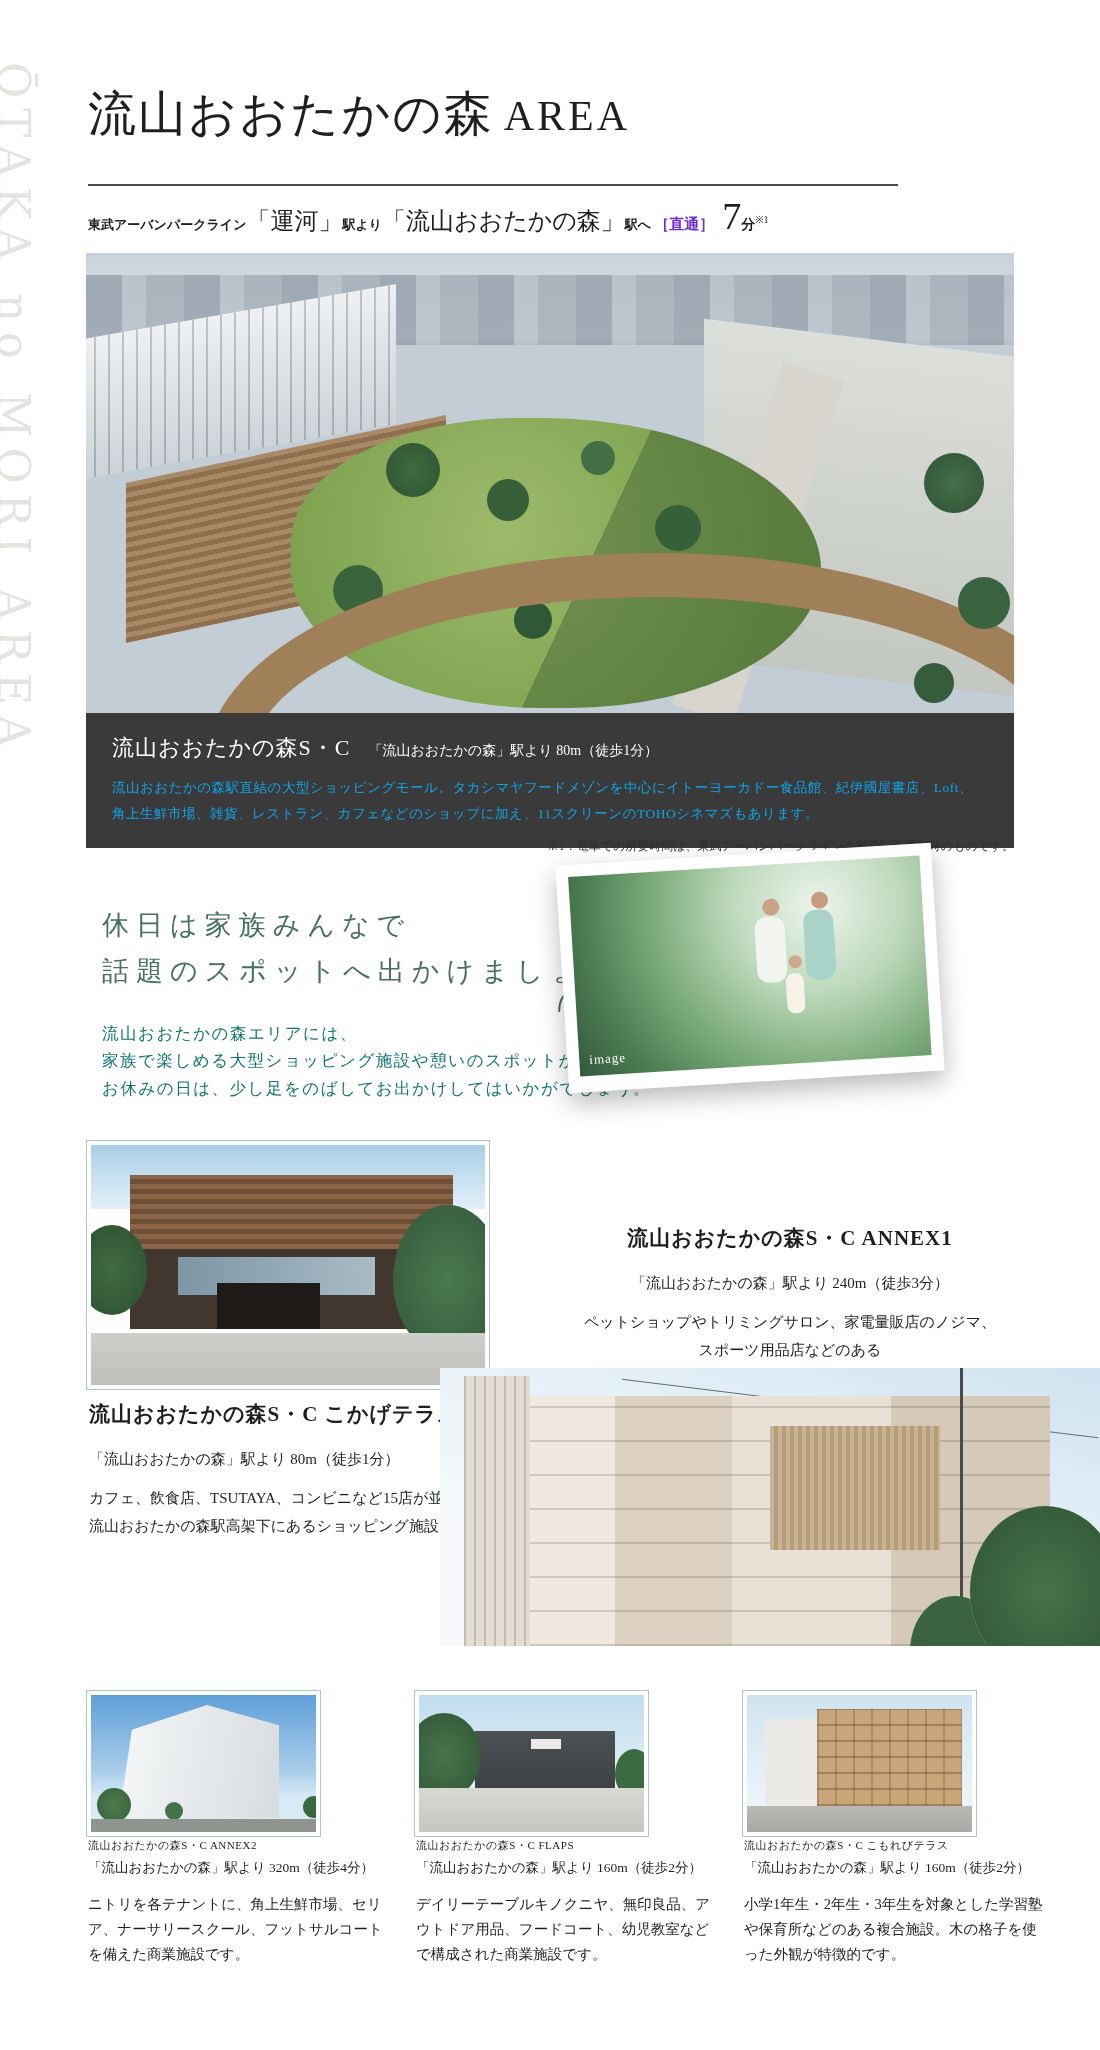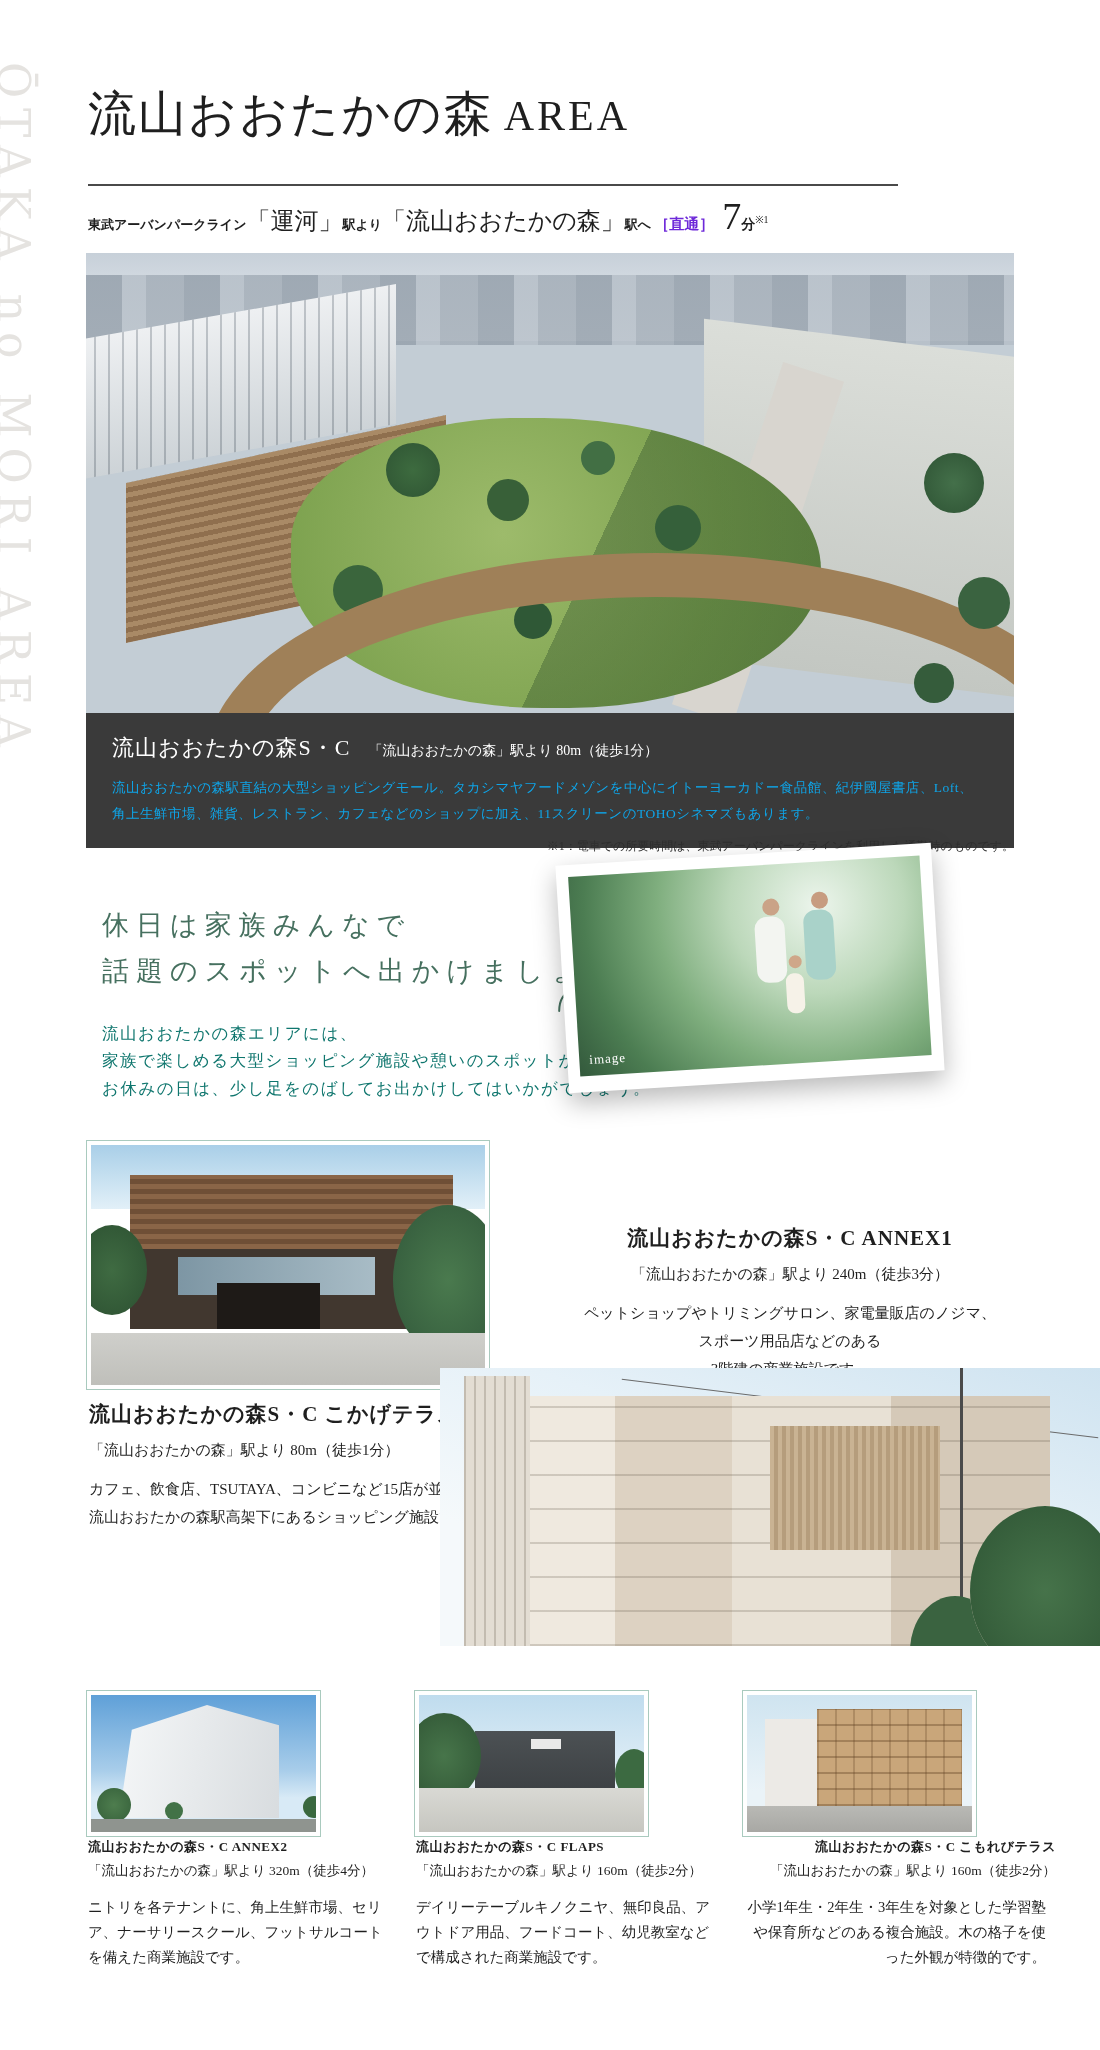--- a/index.html
+++ b/index.html
@@ -94,21 +94,21 @@
   .kk-glass{left:22%;width:50%;top:112px;height:38px;background:linear-gradient(90deg,#7d96a4,#a8bcc6);}
   .kk-door{left:32%;width:26%;bottom:56px;height:46px;background:#1e1a17;}
   .kk-tree-l{left:-14px;top:80px;width:70px;height:90px;border-radius:50%;
     background:radial-gradient(#3f6b42,#2c5031);}
   .kk-tree-r{right:-18px;top:60px;width:110px;height:150px;border-radius:50%;
     background:radial-gradient(#4a7a4e,#31573a);}
   .kk-ground{left:0;right:0;bottom:0;height:52px;background:linear-gradient(#cfcfcb,#bfbfba);}
 
   .spot-caption{position:absolute;}
   .spot-name{font-size:21px;font-weight:bold;letter-spacing:1px;}
-  .spot-access{font-size:15px;margin-top:13px;}
+  .spot-access{font-size:15px;margin-top:22px;}
   .spot-desc{font-size:15px;line-height:1.85;margin-top:16px;}
   .kokage-caption{left:89px;top:1400px;width:430px;}
   .annex1-caption{left:560px;top:1224px;width:460px;text-align:center;}
 
   .annex1-photo{position:absolute;left:440px;top:1368px;width:660px;height:278px;overflow:hidden;
     background:linear-gradient(200deg,#cfe3f0 0%,#e6f1f8 40%,#f5f9fb 75%);}
   .annex1-photo div{position:absolute;}
   .a1-facade{left:80px;top:28px;right:50px;bottom:0;
     background:repeating-linear-gradient(0deg,rgba(90,80,65,.22) 0 2px,transparent 2px 34px),
       linear-gradient(90deg,#efe9df 0 18%,#ddd2c2 18% 40%,#e8e1d5 40% 70%,#d5c9b8 70%);}
@@ -138,22 +138,22 @@
     background:radial-gradient(#47754a,#2f5434);box-shadow:190px 18px 0 -18px #3c6a41;}
   .b2-plaza{left:0;right:0;bottom:0;height:44px;background:linear-gradient(#d9d9d4,#c6c6c0);}
   .b3-sky{left:0;top:0;right:0;bottom:0;background:linear-gradient(#cfe4f0,#eaf3f8 70%);}
   .b3-bldg{left:70px;top:14px;right:10px;bottom:26px;
     background:repeating-linear-gradient(0deg,rgba(90,60,30,.35) 0 2px,transparent 2px 16px),
       repeating-linear-gradient(90deg,rgba(90,60,30,.25) 0 2px,transparent 2px 18px),#c9a67a;}
   .b3-white{left:18px;top:24px;width:52px;bottom:26px;background:#eceae6;}
   .b3-road{left:0;right:0;bottom:0;height:26px;background:linear-gradient(#b9b9b5,#a8a8a4);}
 
   .bcap{position:absolute;top:1838px;width:312px;}
-  .bc1{left:88px;} .bc2{left:416px;} .bc3{left:744px;text-align:right;}
-  .bcap-name{font-size:13px;font-weight:bold;letter-spacing:.5px;}
+  .bc1{left:88px;} .bc2{left:416px;} .bc3{left:744px;}
+  .bcap-name{font-size:11px;font-weight:normal;letter-spacing:.5px;}
   .bcap-access{font-size:13.5px;margin-top:6px;}
   .bcap-desc{font-size:14.5px;line-height:1.72;margin-top:15px;width:302px;}
 </style>
 </head>
 <body>
 
 <div class="canvas">
 
   <div class="side-text">ŌTAKA no MORI AREA</div>
 

